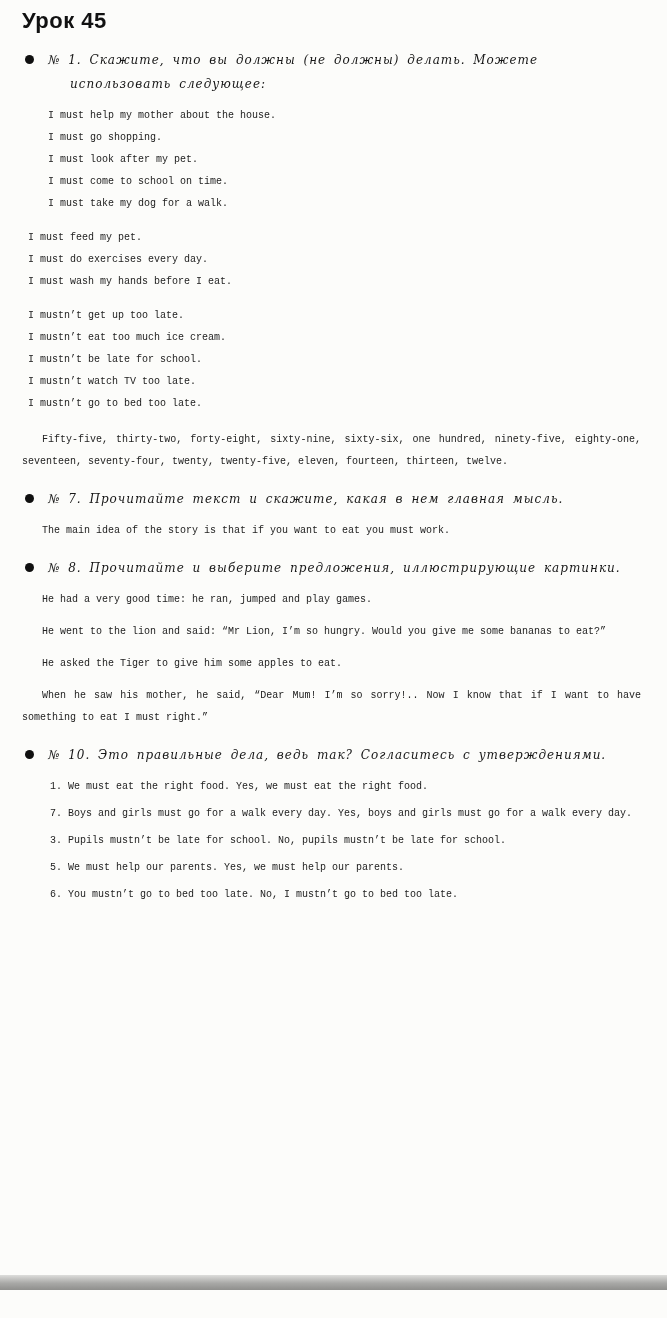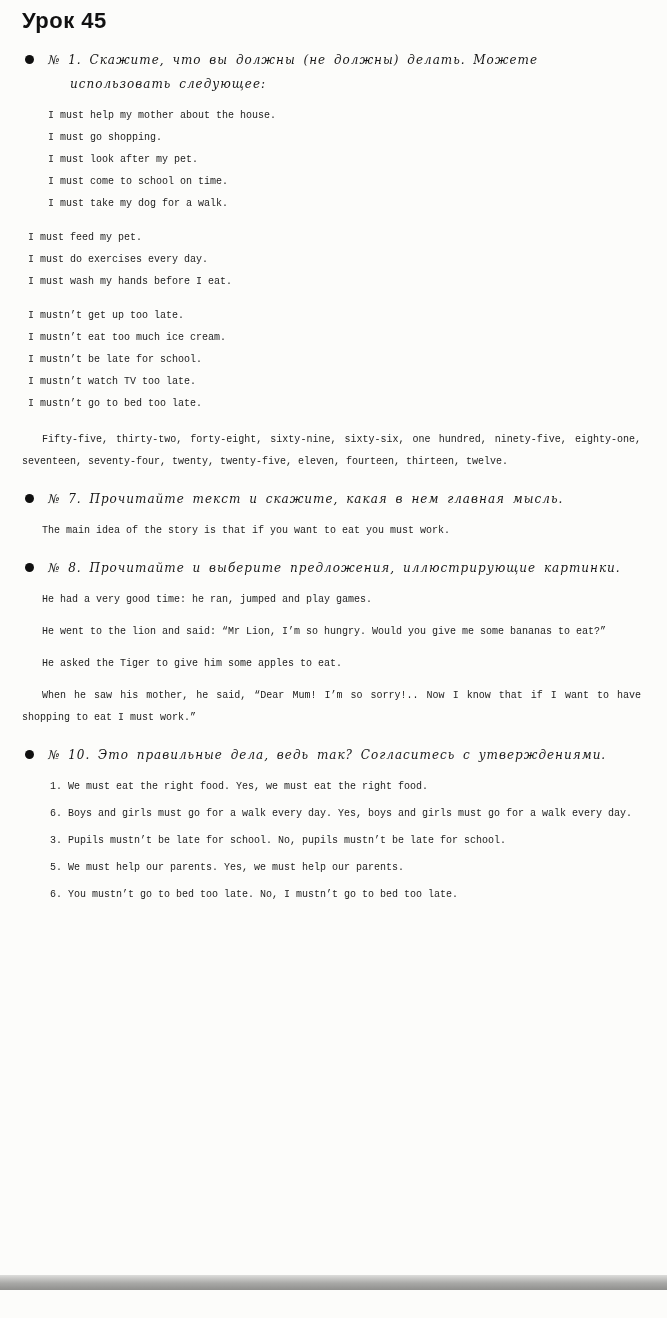--- a/index.html
+++ b/index.html
@@ -118,30 +118,30 @@
   </section>
 
   <section class="exercise">
     <div class="instr">
       <span class="bullet"></span><span>№ 8.</span>
       <span>Прочитайте и выберите предложения, иллюстрирующие картинки.</span>
     </div>
     <p class="eng para">He had a very good time: he ran, jumped and play games.</p>
     <p class="eng para">He went to the lion and said: “Mr Lion, I’m so hungry. Would you give me some bananas to eat?”</p>
     <p class="eng para">He asked the Tiger to give him some apples to eat.</p>
-    <p class="eng para">When he saw his mother, he said, “Dear Mum! I’m so sorry!.. Now I know that if I want to have shopping to eat I must work.”</p>
+    <p class="eng para">When he saw his mother, he said, “Dear Mum! I’m so sorry!.. Now I know that if I want to have something to eat I must right.”</p>
   </section>
 
   <section class="exercise">
     <div class="instr">
       <span class="bullet"></span><span>№ 10.</span>
       <span>Это правильные дела, ведь так? Согласитесь с утверждениями.</span>
     </div>
     <p class="eng item">1. We must eat the right food. Yes, we must eat the right food.</p>
-    <p class="eng item">6. Boys and girls must go for a walk every day. Yes, boys and girls must go for a walk every day.</p>
+    <p class="eng item">7. Boys and girls must go for a walk every day. Yes, boys and girls must go for a walk every day.</p>
     <p class="eng item">3. Pupils mustn’t be late for school. No, pupils mustn’t be late for school.</p>
     <p class="eng item">5. We must help our parents. Yes, we must help our parents.</p>
     <p class="eng item">6. You mustn’t go to bed too late. No, I mustn’t go to bed too late.</p>
   </section>
 
   <div class="bottom-edge"></div>
 
 </main>
 
 </body></html>

